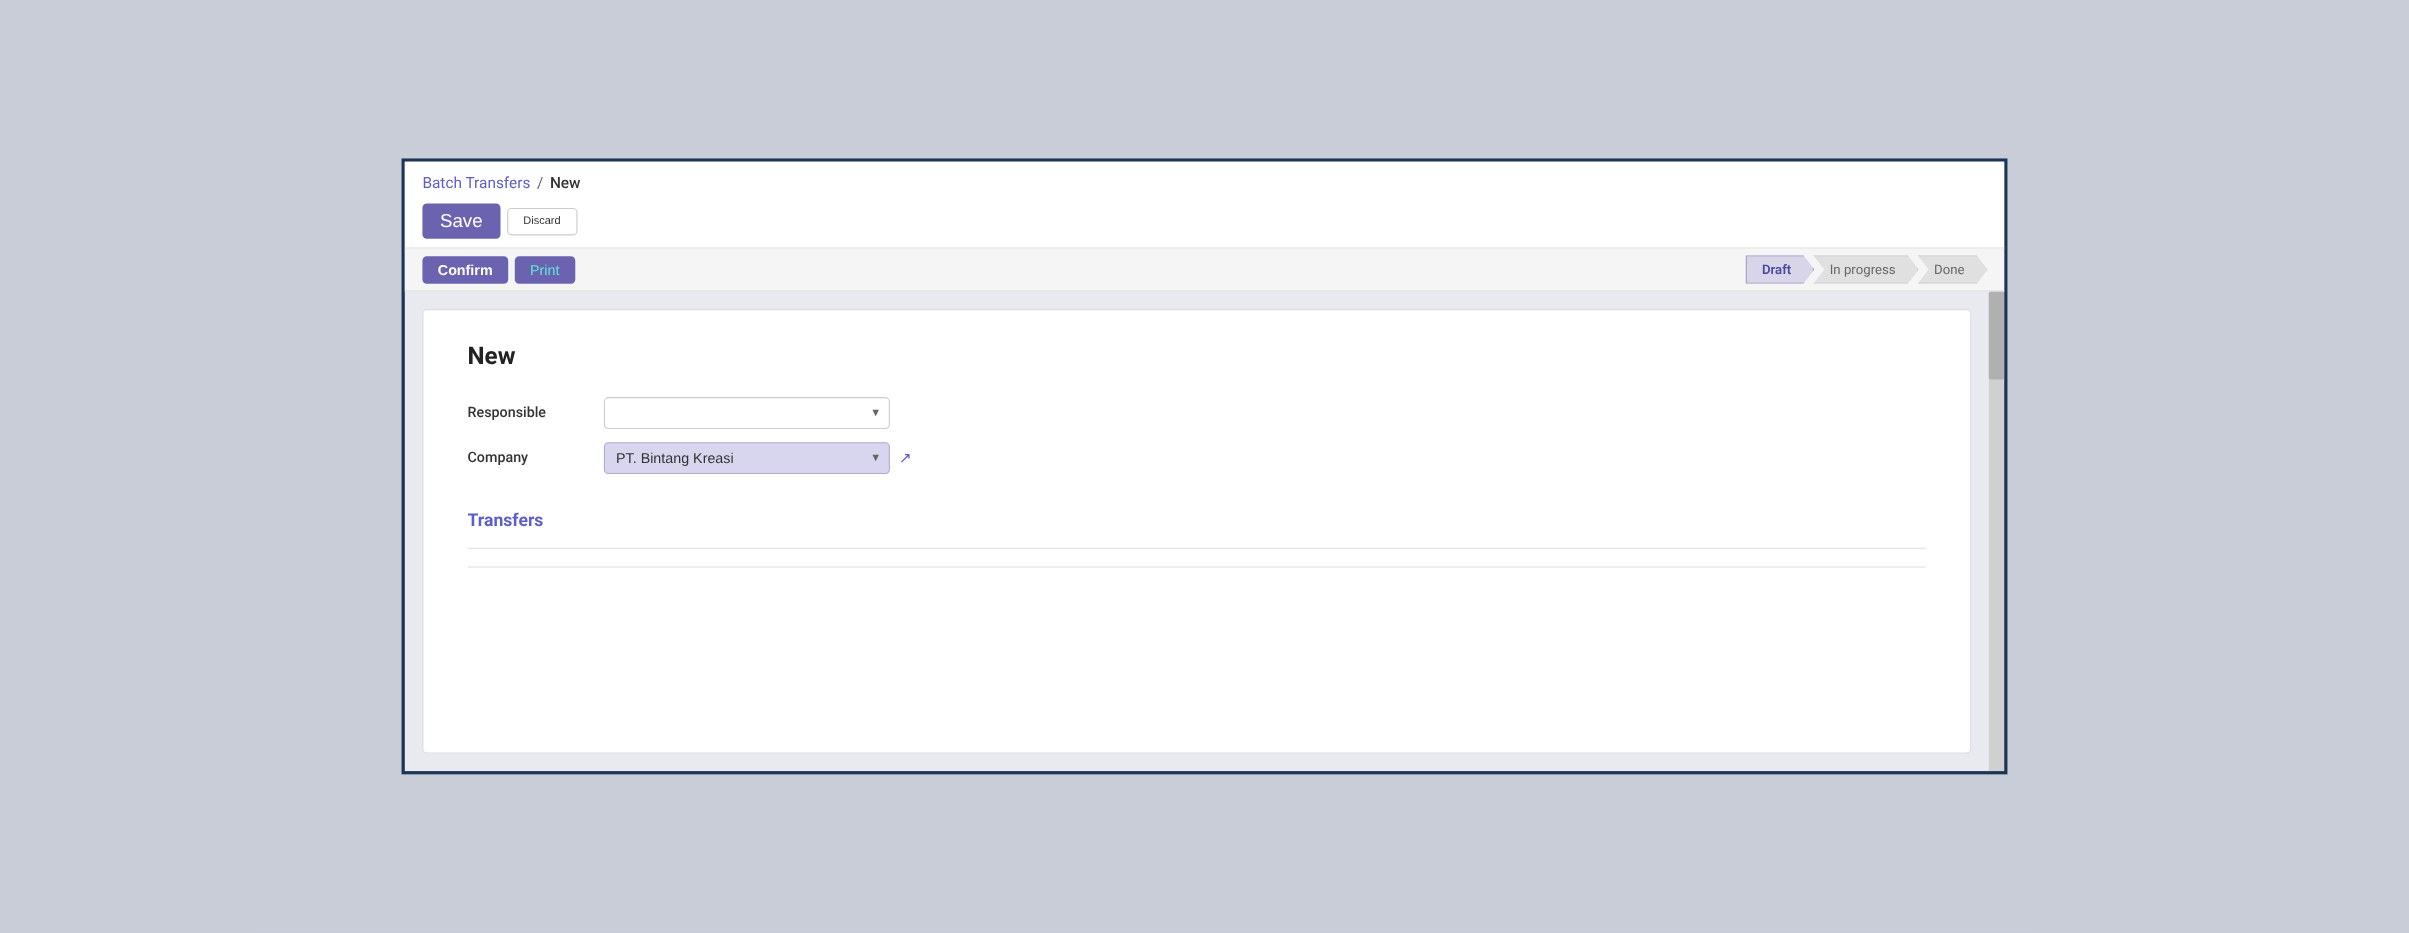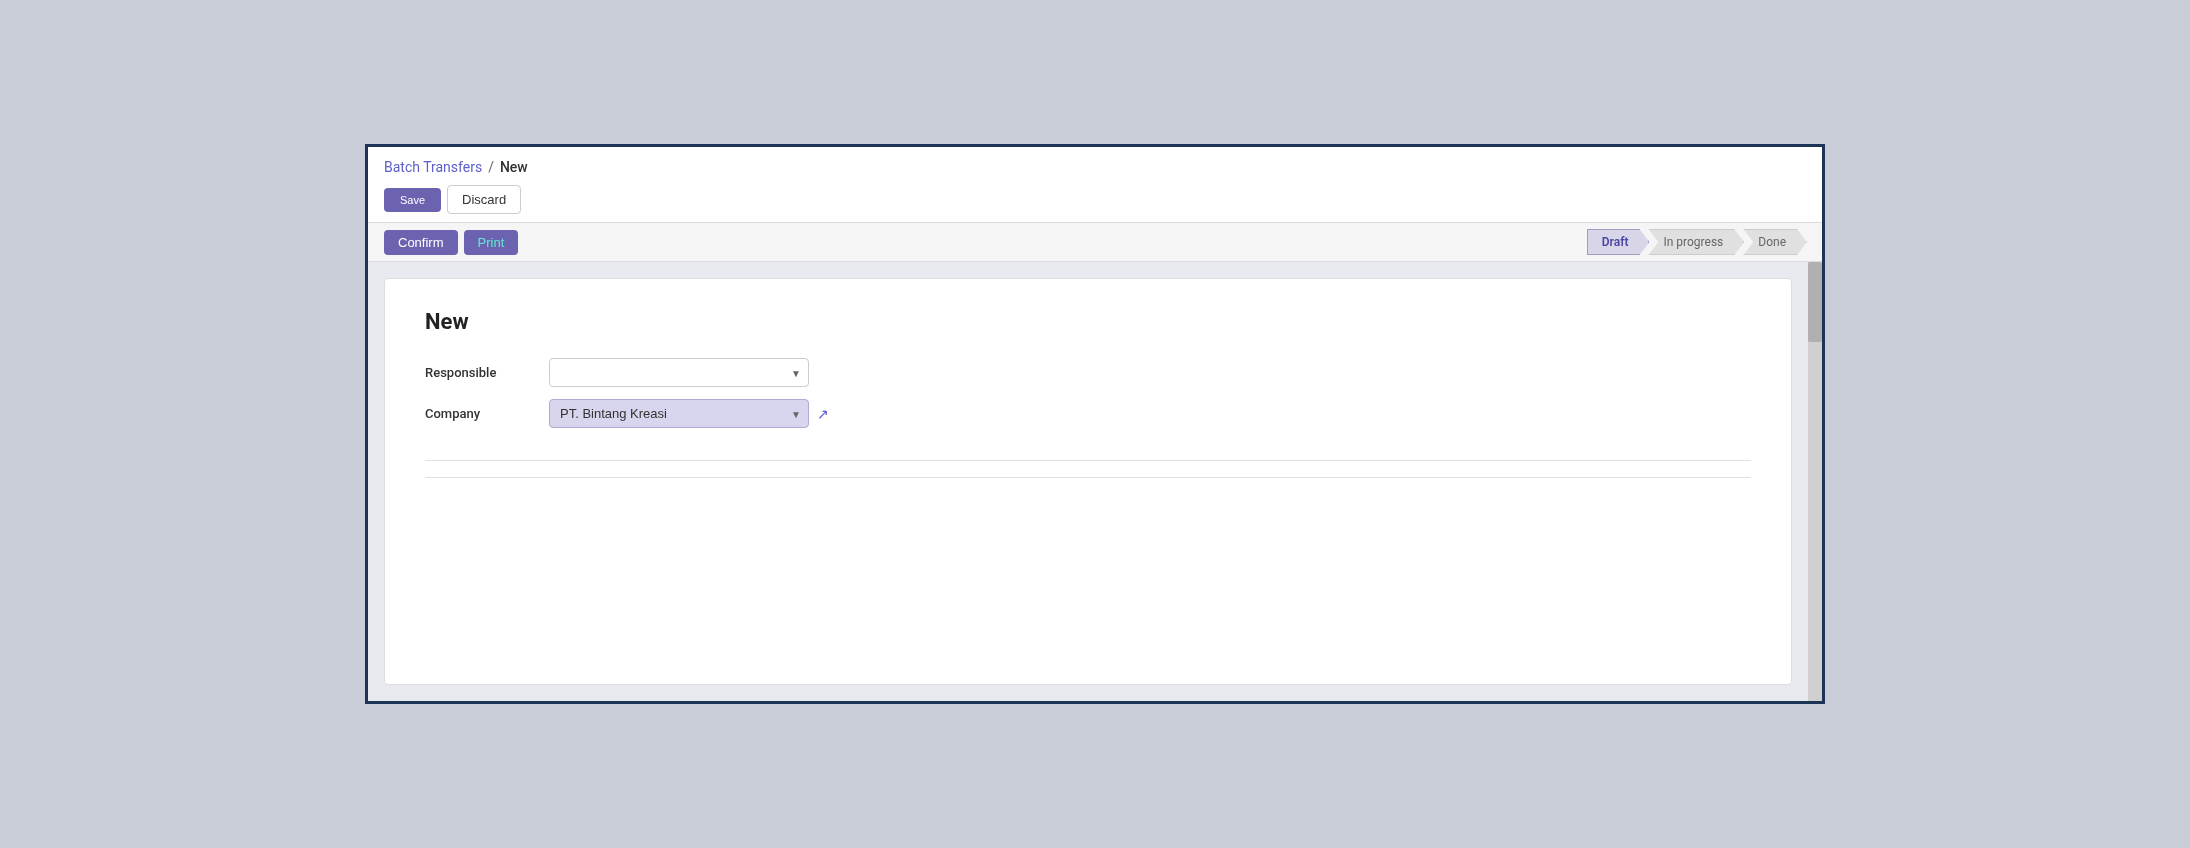--- a/index.html
+++ b/index.html
@@ -53,31 +53,31 @@
       display: flex;
       gap: 6px;
       align-items: center;
     }
     .btn-save {
       background: #6c63b0;
       color: #fff;
       border: none;
       border-radius: 4px;
       padding: 6px 16px;
-      font-size: 11px;
+      font-size: 17px;
       cursor: pointer;
       font-weight: 500;
     }
     .btn-discard {
       background: #fff;
       color: #333;
       border: 1px solid #ccc;
       border-radius: 4px;
       padding: 6px 14px;
-      font-size: 13px;
+      font-size: 10px;
       cursor: pointer;
     }
     .sub-bar {
       background: #f5f5f5;
       border-bottom: 1px solid #ddd;
       padding: 6px 16px;
       display: flex;
       align-items: center;
       justify-content: space-between;
     }
@@ -86,21 +86,21 @@
       gap: 6px;
     }
     .btn-confirm {
       background: #6c63b0;
       color: #fff;
       border: none;
       border-radius: 4px;
       padding: 5px 14px;
       font-size: 13px;
       cursor: pointer;
-      font-weight: 400;
+      font-weight: 700;
     }
     .btn-print {
       background: #6c63b0;
       color: #5eead4;
       border: none;
       border-radius: 4px;
       padding: 5px 14px;
       font-size: 13px;
       cursor: pointer;
       font-weight: 500;
@@ -314,20 +314,21 @@
           <div class="select-wrapper highlighted">
             <select>
               <option value="PT. Bintang Kreasi" selected="">PT. Bintang Kreasi</option>
             </select>
             <span class="select-arrow">▼</span>
           </div>
           <span class="external-link-icon">↗</span>
         </div>
       </div>
 
+      <div class="section-title">Transfers</div>
 
       <hr class="divider">
       <hr class="divider">
     </div>
 
     <div class="scrollbar-area">
       <div class="scrollbar-thumb"></div>
     </div>
   </div>
 </div>

